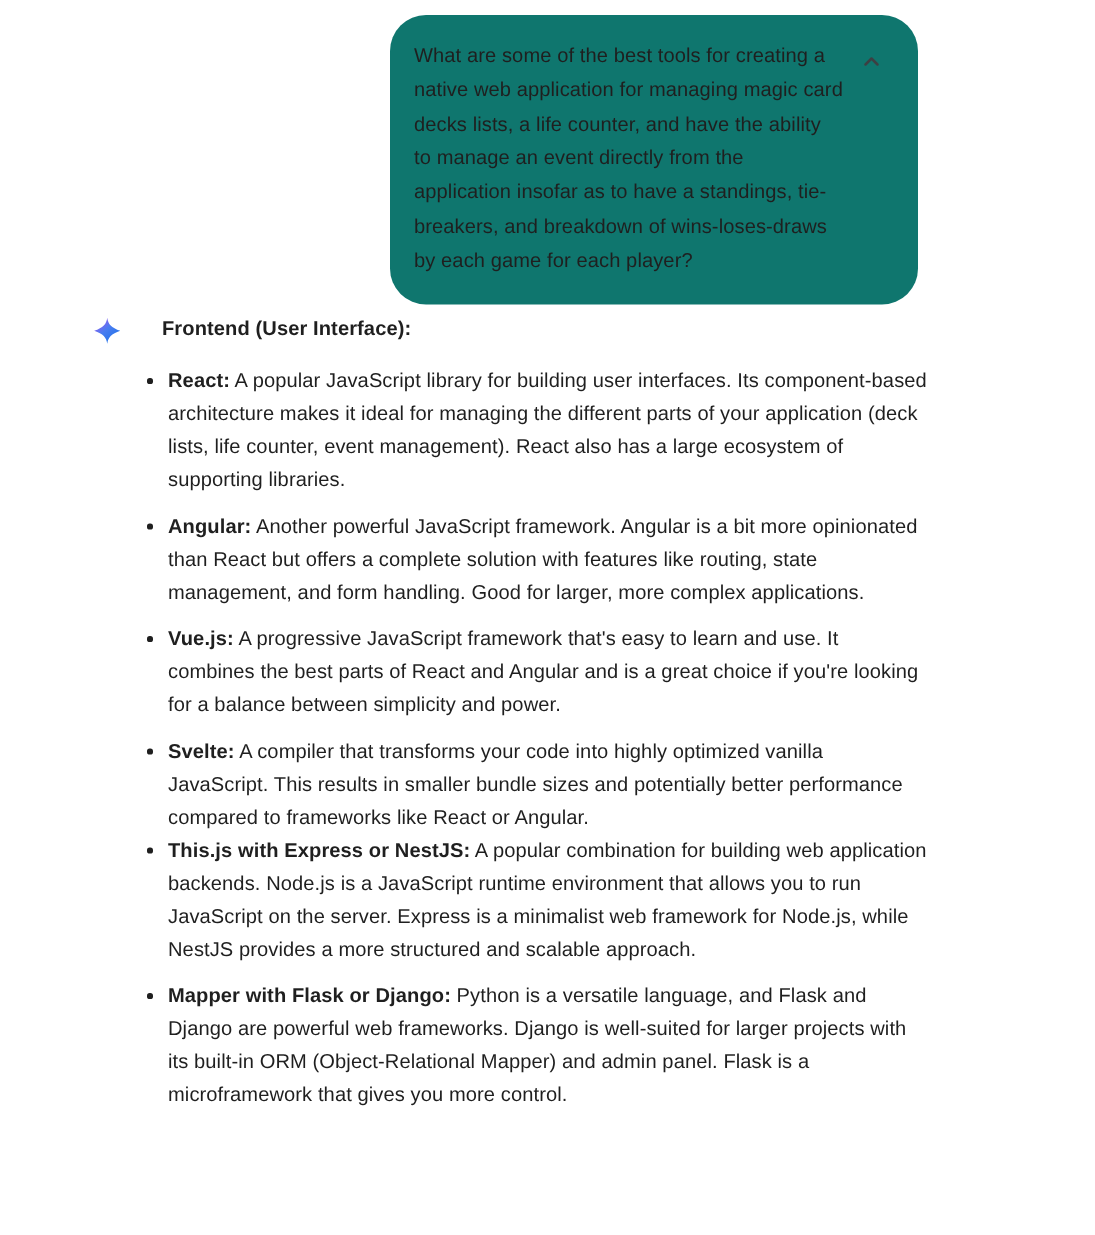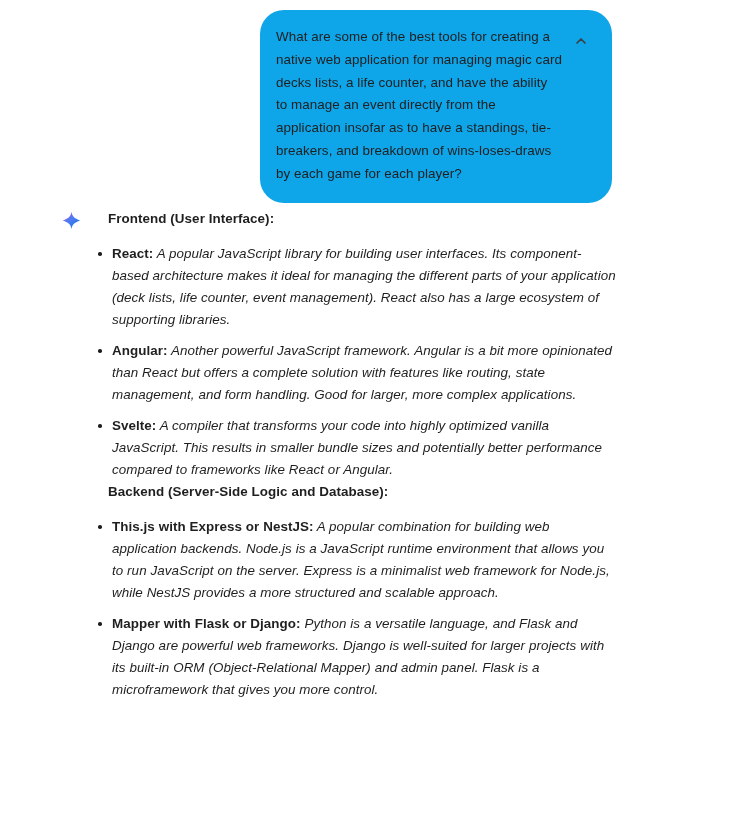--- a/index.html
+++ b/index.html
@@ -24,21 +24,21 @@
 
   
   .user-turn {
     position: absolute;
     left: 260px;
     top: 10px;
     width: 352px;
   }
   .user-bubble {
     position: relative;
-    background: #0ea5e9;
+    background: #0f766e;
     border-radius: 24px;
     padding: 16px 20px 17px 14px;
     box-sizing: border-box;
     display: flex;
     align-items: flex-start;
   }
   .user-text {
     flex: 1 1 auto;
     font-size: 13.4px;
     line-height: 22.8px;
@@ -120,21 +120,21 @@
     left: 2px;
     top: 9px;
     width: 3.5px;
     height: 3.5px;
     border-radius: 50%;
     background: #1f1f1f;
   }
   .item-term {
     font-weight: 700;
   }
-  .item-desc { font-weight: 400; font-style: italic; }
+  .item-desc { font-weight: 400; }
 </style>
 </head>
 <body>
 
 <div class="page">
 
   <div class="user-turn">
     <div class="user-bubble">
       <div class="user-text">What are some of the best tools for creating a native web application for managing magic card decks lists, a life counter, and have the ability to manage an event directly from the application insofar as to have a standings, tie-breakers, and breakdown of wins-loses-draws by each game for each player?</div>
       <button class="collapse-btn">
@@ -168,27 +168,29 @@
       <div>
         <div class="section-heading">Frontend (User Interface):</div>
         <ul class="bullets">
           <li>
             <span class="dot"></span><span class="item-term">React:</span><span class="item-desc"> A popular JavaScript library for building user interfaces. Its component-based architecture makes it ideal for managing the different parts of your application (deck lists, life counter, event management). React also has a large ecosystem of supporting libraries.</span>
           </li>
           <li>
             <span class="dot"></span><span class="item-term">Angular:</span><span class="item-desc"> Another powerful JavaScript framework. Angular is a bit more opinionated than React but offers a complete solution with features like routing, state management, and form handling. Good for larger, more complex applications.</span>
           </li>
           <li>
+            <span class="dot"></span><span class="item-term">Vue.js:</span><span class="item-desc"> A progressive JavaScript framework that's easy to learn and use. It combines the best parts of React and Angular and is a great choice if you're looking for a balance between simplicity and power.</span>
+          </li>
+          <li>
             <span class="dot"></span><span class="item-term">Svelte:</span><span class="item-desc"> A compiler that transforms your code into highly optimized vanilla JavaScript. This results in smaller bundle sizes and potentially better performance compared to frameworks like React or Angular.</span>
           </li>
         </ul>
       </div>
 
       <div>
-        <div class="section-heading">Backend (Server-Side Logic and Database):</div>
         <ul class="bullets">
           <li>
             <span class="dot"></span><span class="item-term">This.js with Express or NestJS:</span><span class="item-desc"> A popular combination for building web application backends. Node.js is a JavaScript runtime environment that allows you to run JavaScript on the server. Express is a minimalist web framework for Node.js, while NestJS provides a more structured and scalable approach.</span>
           </li>
           <li>
             <span class="dot"></span><span class="item-term">Mapper with Flask or Django:</span><span class="item-desc"> Python is a versatile language, and Flask and Django are powerful web frameworks. Django is well-suited for larger projects with its built-in ORM (Object-Relational Mapper) and admin panel. Flask is a microframework that gives you more control.</span>
           </li>
 
         </ul>
       </div>

